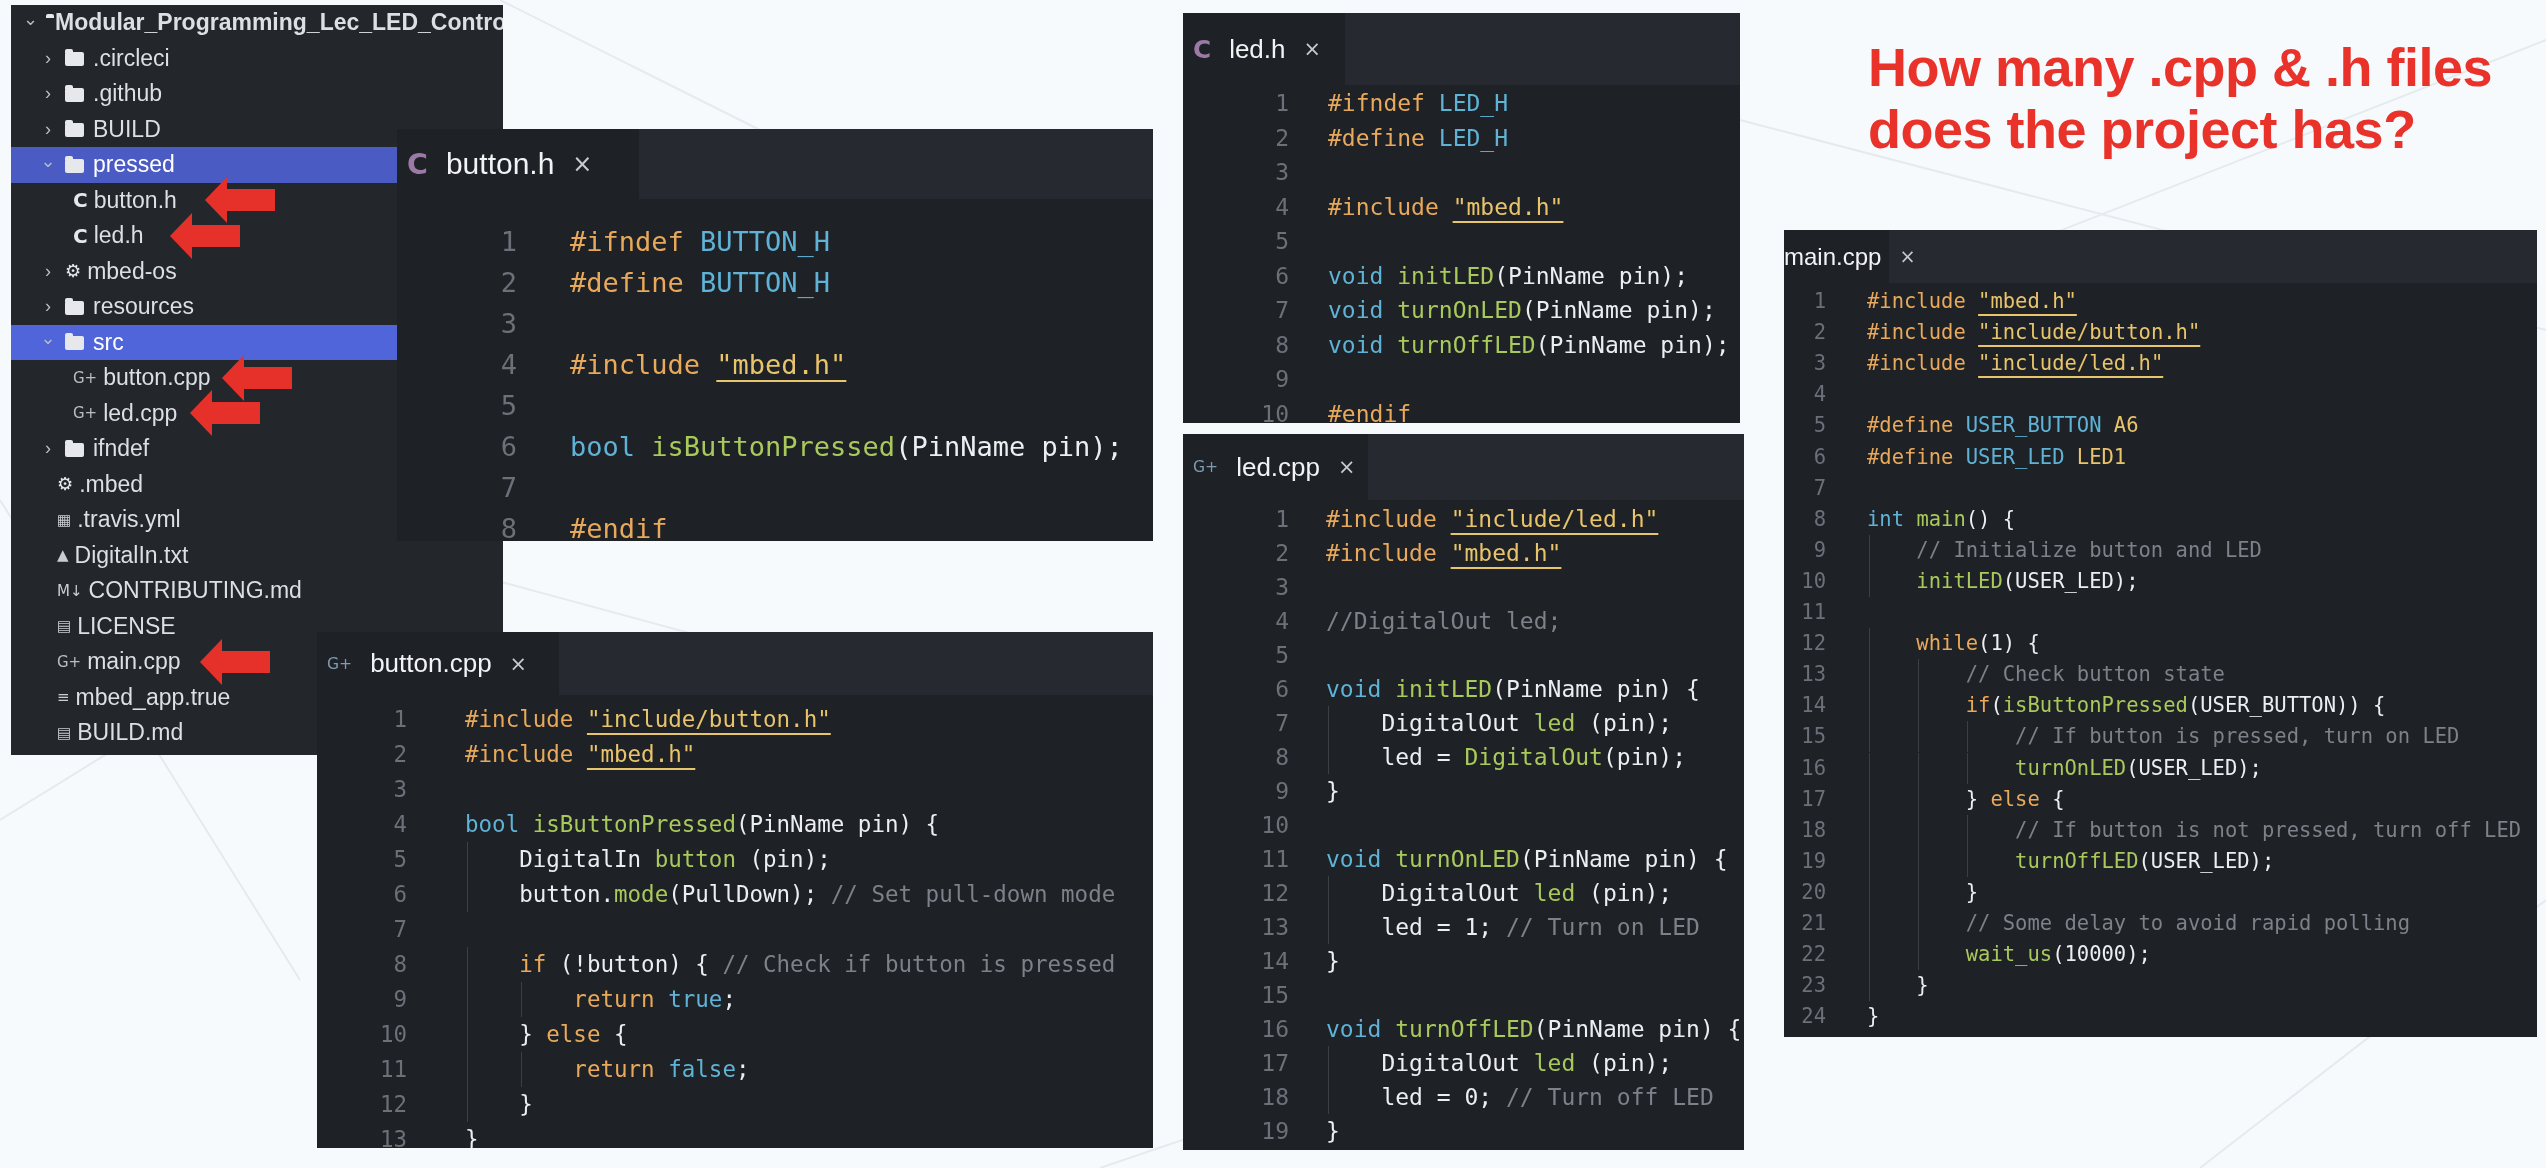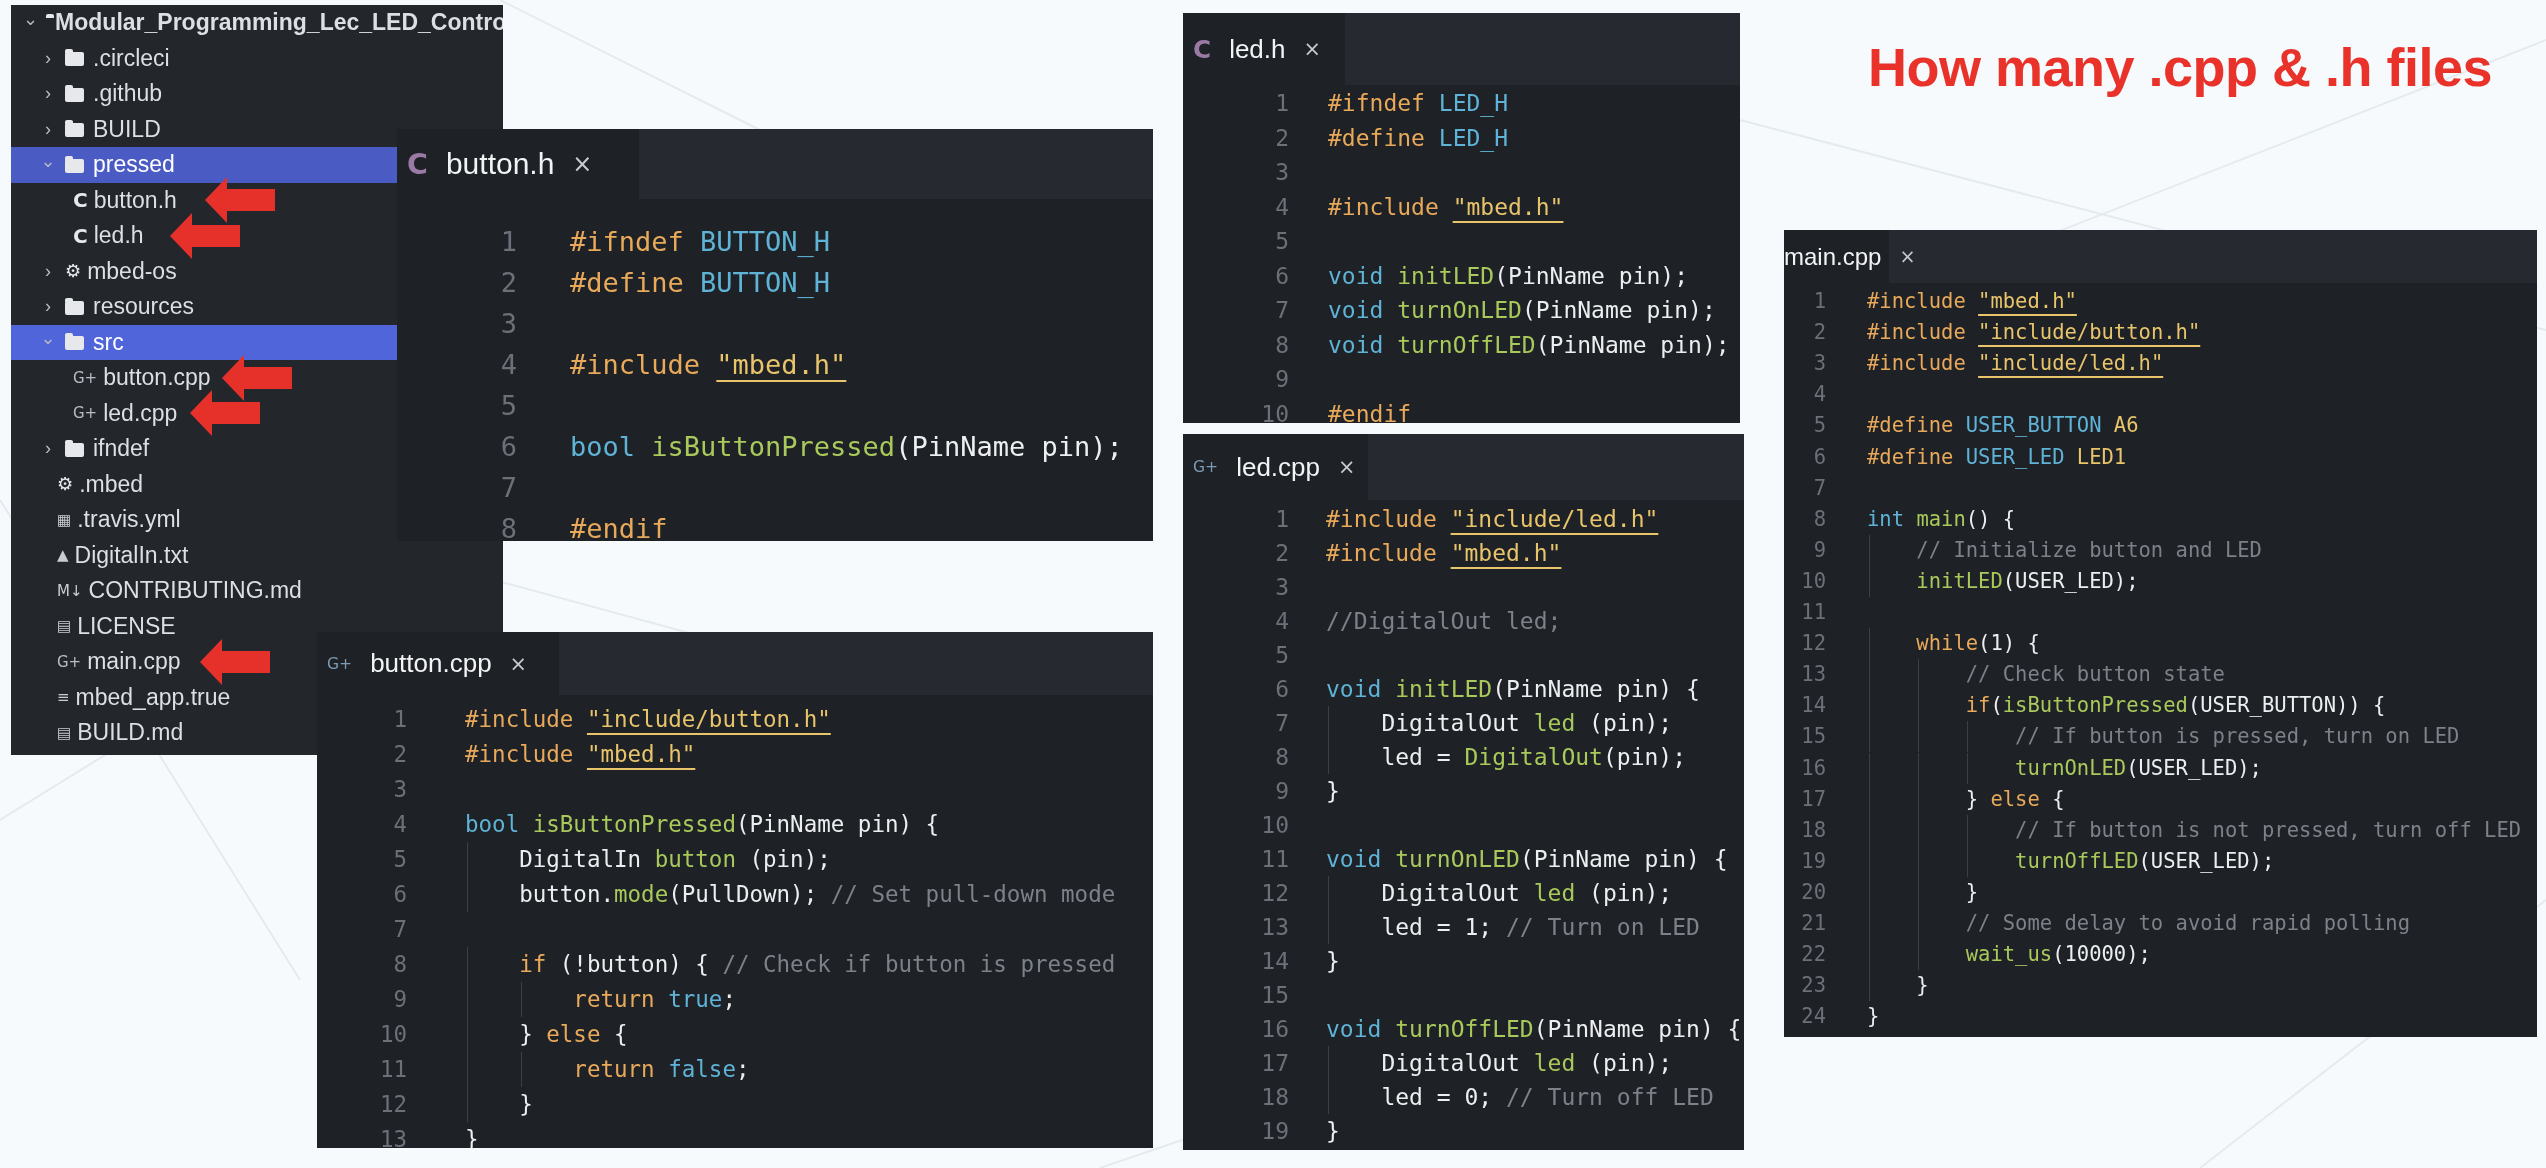--- a/index.html
+++ b/index.html
@@ -63,20 +63,21 @@
     <path d="M1740 120 L2546 330"></path>
     <path d="M1100 1168 L1300 1100"></path>
     <path d="M2200 1168 L2546 900"></path>
     <path d="M1960 270 L2546 40"></path>
     <path d="M0 500 L300 980"></path>
   </g>
 </svg>
 
 <div class="title">
   <div>How many .cpp &amp; .h files</div>
+  <div>does the project has?</div>
 </div>
 
 <div class="panel tree" id="explorer" style="left:11px; top:5px; width:492px; height:750px;">
     <div class="tree-row" style="top: 0px; padding-left: 12px;">
       <span class="chev" style="margin-top: -8px; margin-right: 8px;">⌄</span>
       <span class="ficon folder" style="margin-right: 9px;"></span>
       <span style="font-weight: bold;">Modular_Programming_Lec_LED_Control</span>
     </div>
     <div class="tree-row" style="top: 35.5px; padding-left: 28px;">
       <span class="chev" style="margin-right: 8px;">›</span>

